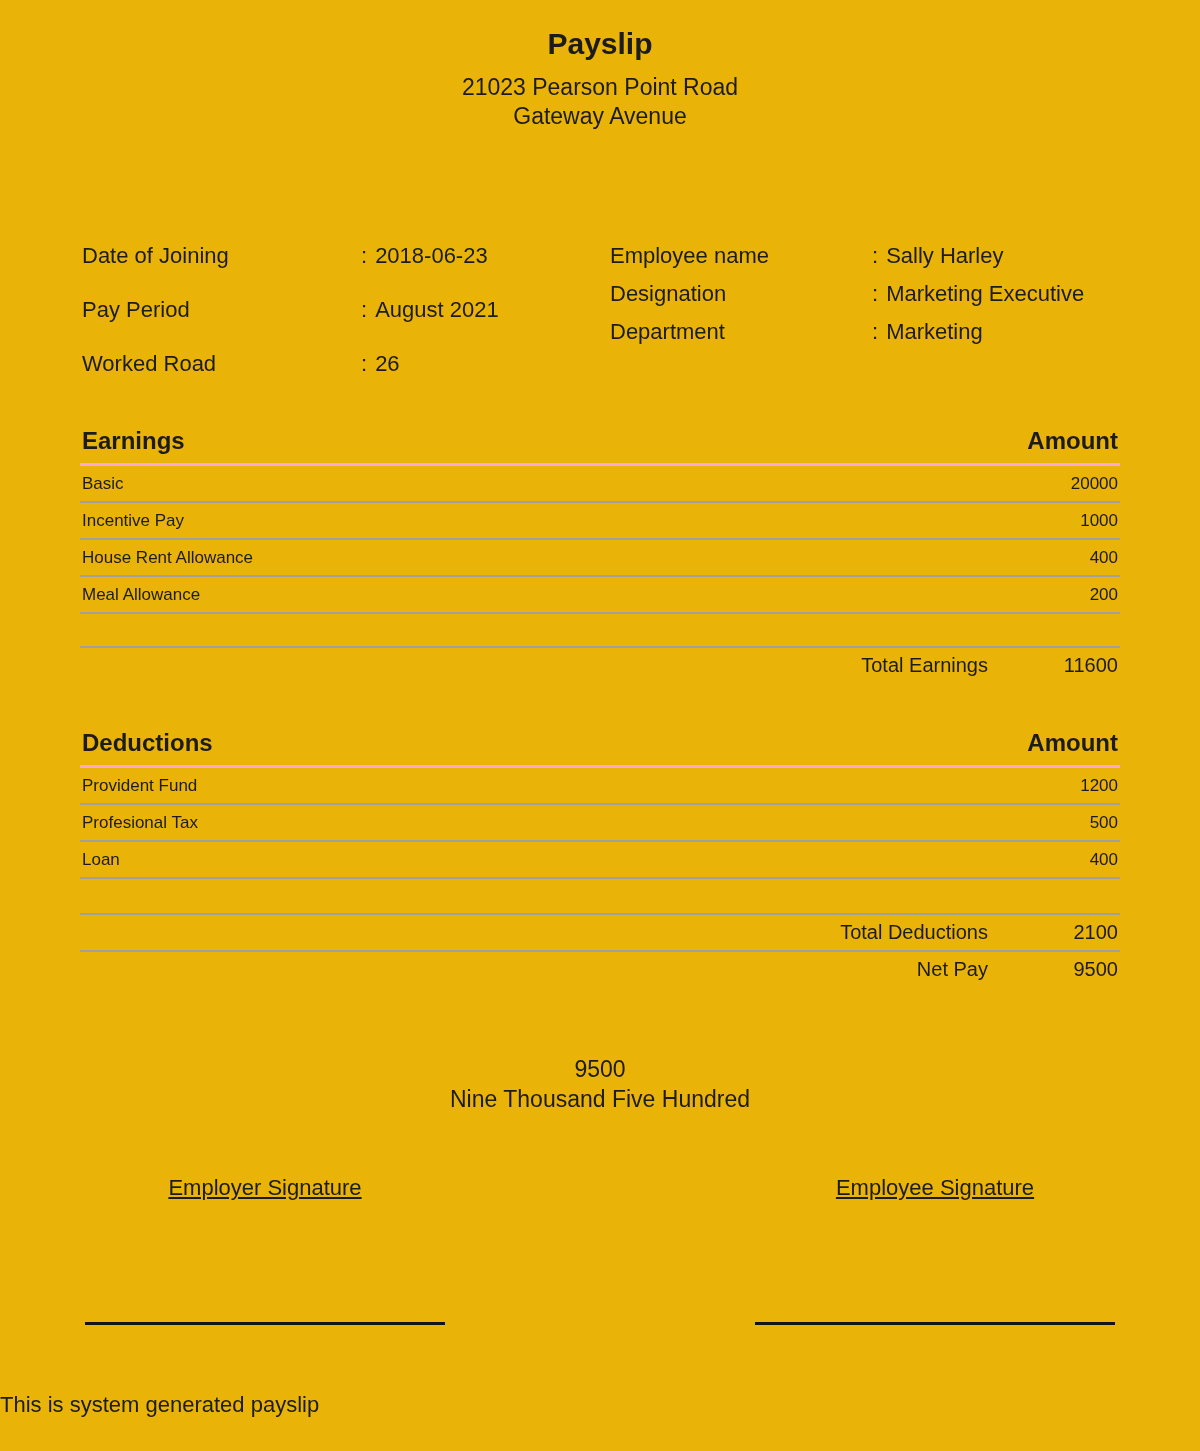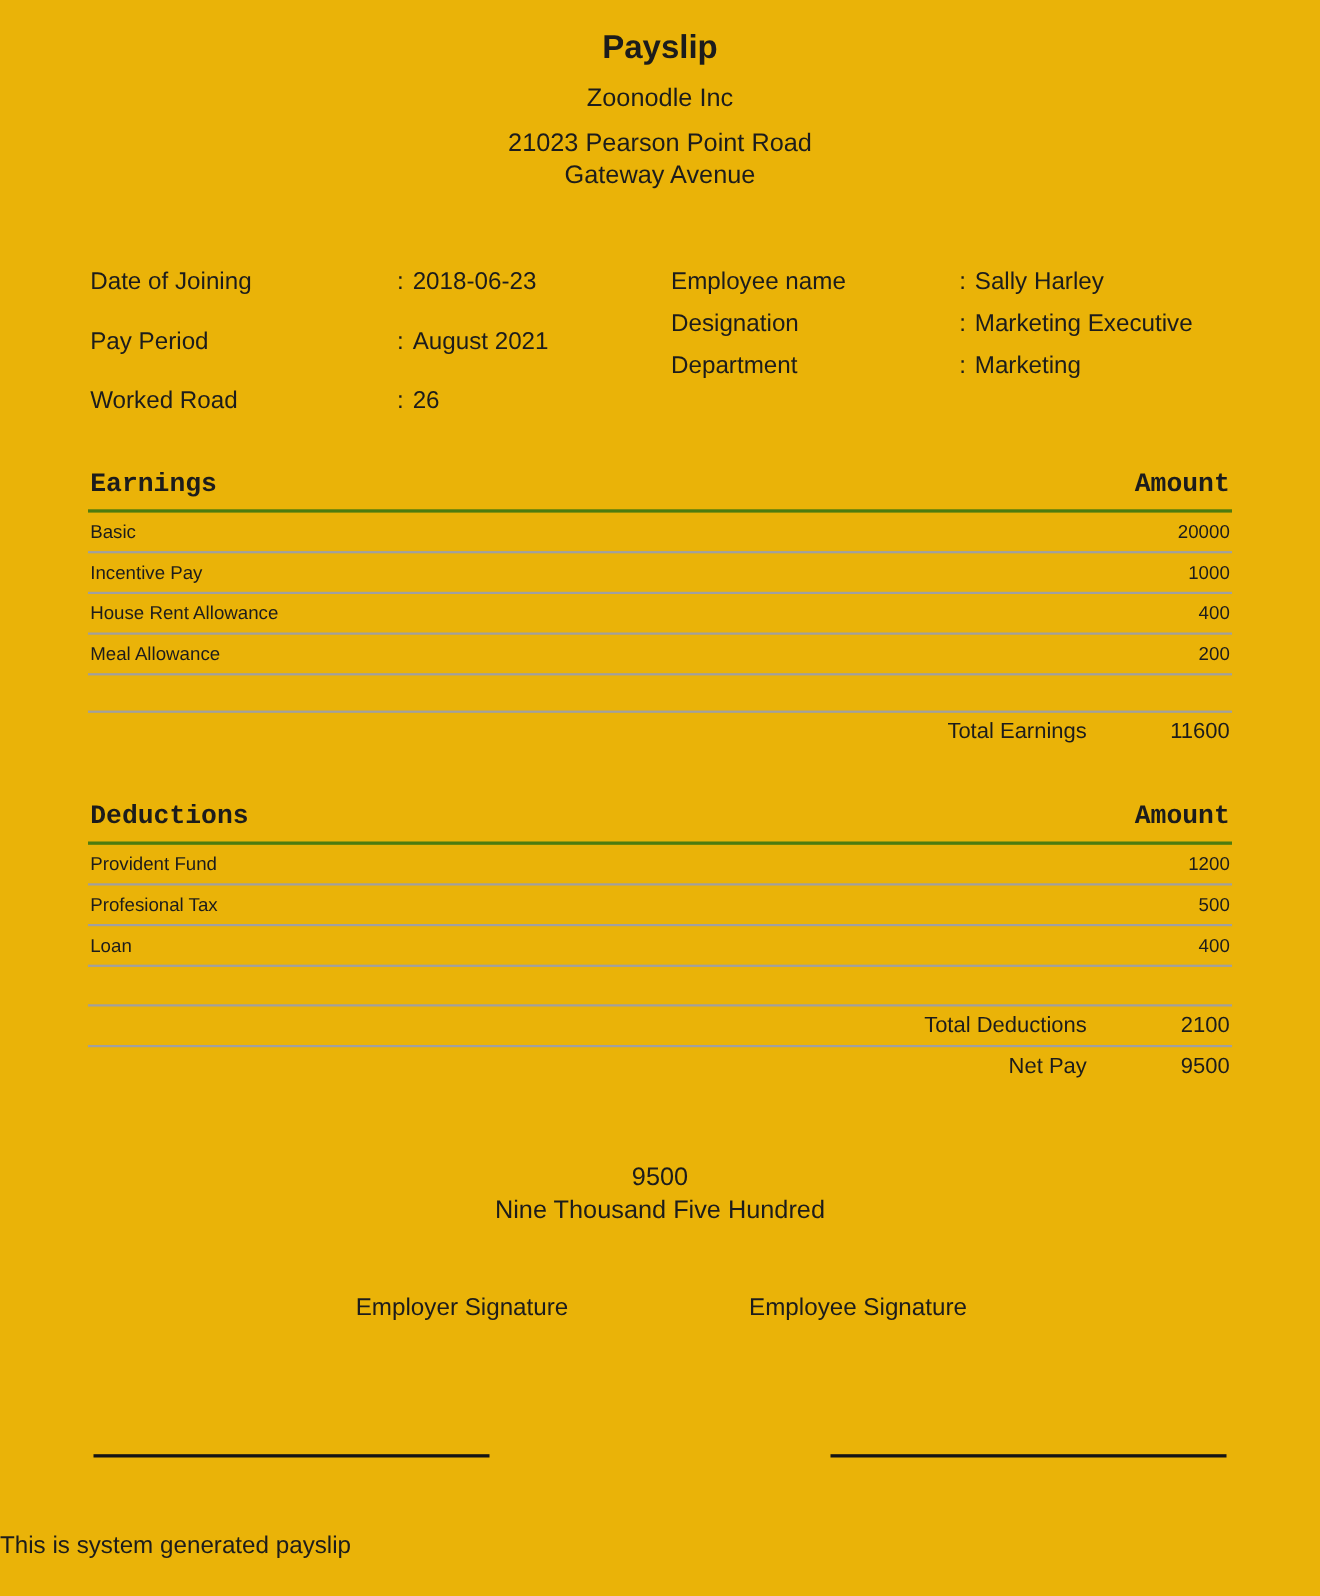--- a/index.html
+++ b/index.html
@@ -28,22 +28,21 @@
   .info-value .val { margin-left:8px; }
 
   
   .tbl { position:absolute; left:80px; width:1040px; }
   .tbl.earnings { top:424px; }
   .tbl.deductions { top:726px; }
   .tbl-head {
     display:flex; justify-content:space-between; align-items:flex-end;
     font-size:24px; font-weight:700; line-height:30px;
     padding:2px 2px 7px 2px;
-    border-bottom:3px solid #4d7c0f;
-    font-family:Liberation Mono, monospace;
+    border-bottom:3px solid #f9a8d4;
   }
   .tbl-row {
     display:flex; justify-content:space-between;
     font-size:17px; line-height:23px;
     padding:6px 2px;
     border-bottom:2px solid #a0a0a0;
   }
   .tbl-row.blank-sm { height:34px; }
   .tbl-row.blank-lg { height:36px; }
   .tbl-total {
@@ -55,41 +54,40 @@
   .tbl-total .amt { width:130px; text-align:right; }
 
   
   .summary { position:absolute; top:1055px; left:0; width:1200px; text-align:center; }
   .summary .num { font-size:23px; line-height:28px; }
   .summary .words { font-size:23px; line-height:28px; margin-top:2px; }
 
   
   .signature-labels {
     position:absolute; top:1174px; left:85px; width:1030px;
-    display:flex; justify-content:center;
-    font-size:22px; line-height:28px;
+    display:flex; justify-content:space-between;
+    font-size:22px; line-height:28px;text-decoration:underline;
   }
   .signature-labels .sig-col { width:360px; text-align:center; }
   .signature-lines {
     position:absolute; top:1322px; left:85px; width:1030px;
     display:flex; justify-content:space-between;
   }
   .signature-lines .line { width:360px; border-top:3px solid #141414; height:0; }
 
   
   .doc-footer { position:absolute; top:1391px; left:0; width:1092px; text-align:left; font-size:22px; line-height:28px; }
 </style>
 </head>
 <body>
 
 <div class="page">
 
   <div class="doc-header">
     <div class="payslip-title">Payslip</div>
-    <div class="company-name">Zoonodle Inc</div>
     <div class="company-address">
       <div>21023 Pearson Point Road</div>
       <div>Gateway Avenue</div>
     </div>
   </div>
 
   <div class="info">
     <div class="info-col left">
       <div class="info-label">Date of Joining</div>
       <div class="info-value"><span class="colon">:</span><span class="val">2018-06-23</span></div>

